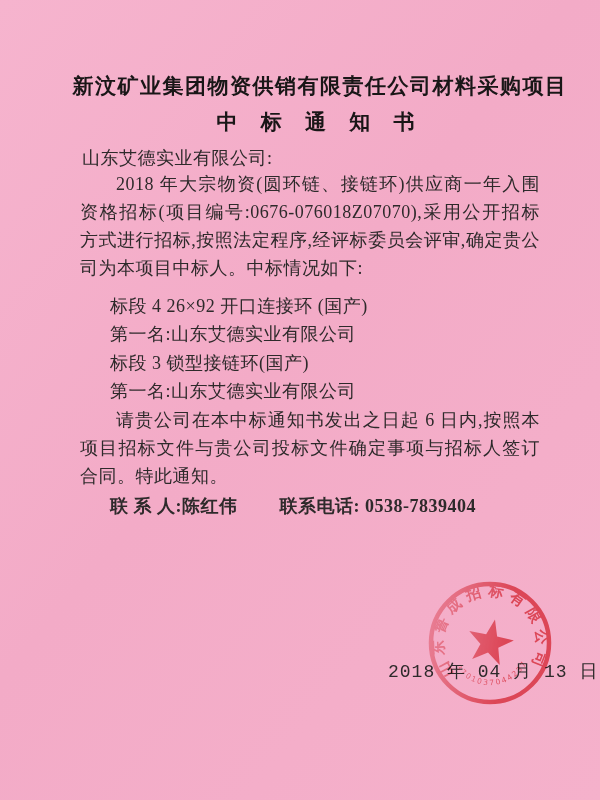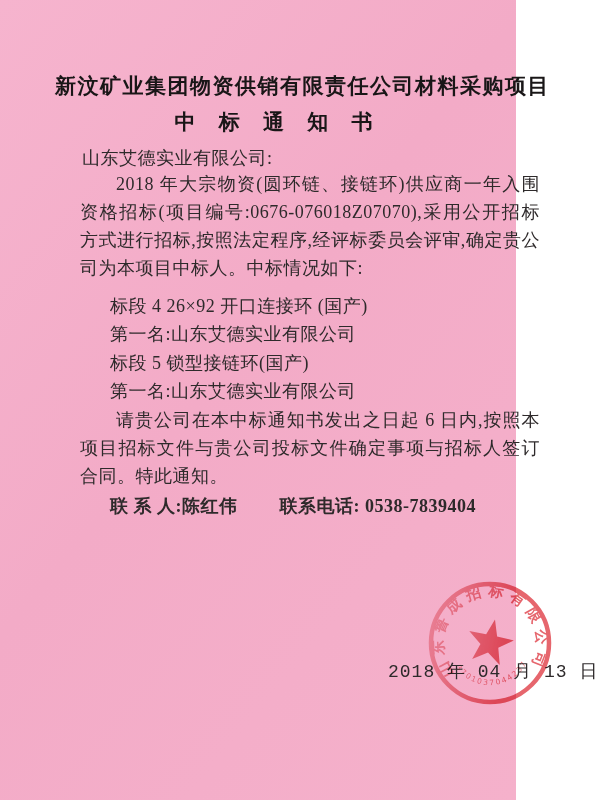--- a/index.html
+++ b/index.html
@@ -3,21 +3,21 @@
 <meta charset="utf-8">
 <style>
   html, body { margin: 0; padding: 0; }
   body {
     width: 600px; height: 800px;
     font-family: "Liberation Serif", "DejaVu Serif", serif;
     overflow: hidden;
   }
   .page {
     position: relative;
-    width: 516px; height: 800px;
+    width: 600px; height: 800px;
     background: linear-gradient(130deg, #f6b4ce 0%, #f3abc7 45%, #f5b1cb 100%);
     color: #2e2a2b;
   }
   .title {
     position: absolute; left: 55px; right: 15px;
     text-align: center;
     font-weight: bold; color: #191617;
     font-size: 21px; letter-spacing: 1.5px;
     white-space: nowrap;
   }
@@ -75,21 +75,21 @@
   <div class="title title-1">新汶矿业集团物资供销有限责任公司材料采购项目</div>
   <div class="title title-2">中 标 通 知 书</div>
 
   <div class="recipient">山东艾德实业有限公司:</div>
 
   <div class="para para-1">2018 年大宗物资(圆环链、接链环)供应商一年入围资格招标(项目编号:0676-076018Z07070),采用公开招标方式进行招标,按照法定程序,经评标委员会评审,确定贵公司为本项目中标人。中标情况如下:</div>
 
   <div class="lots">
     <div>标段 4 26×92 开口连接环 (国产)</div>
     <div>第一名:山东艾德实业有限公司</div>
-    <div>标段 5 锁型接链环(国产)</div>
+    <div>标段 3 锁型接链环(国产)</div>
     <div>第一名:山东艾德实业有限公司</div>
   </div>
 
   <div class="para para-2">请贵公司在本中标通知书发出之日起 6 日内,按照本项目招标文件与贵公司投标文件确定事项与招标人签订合同。特此通知。</div>
 
   <div class="contact">
     <span>联 系 人:陈红伟</span><span class="gap"></span><span>联系电话: 0538-7839404</span>
   </div>
 
   <div class="date-line">2018 年 04 月 13 日</div>

